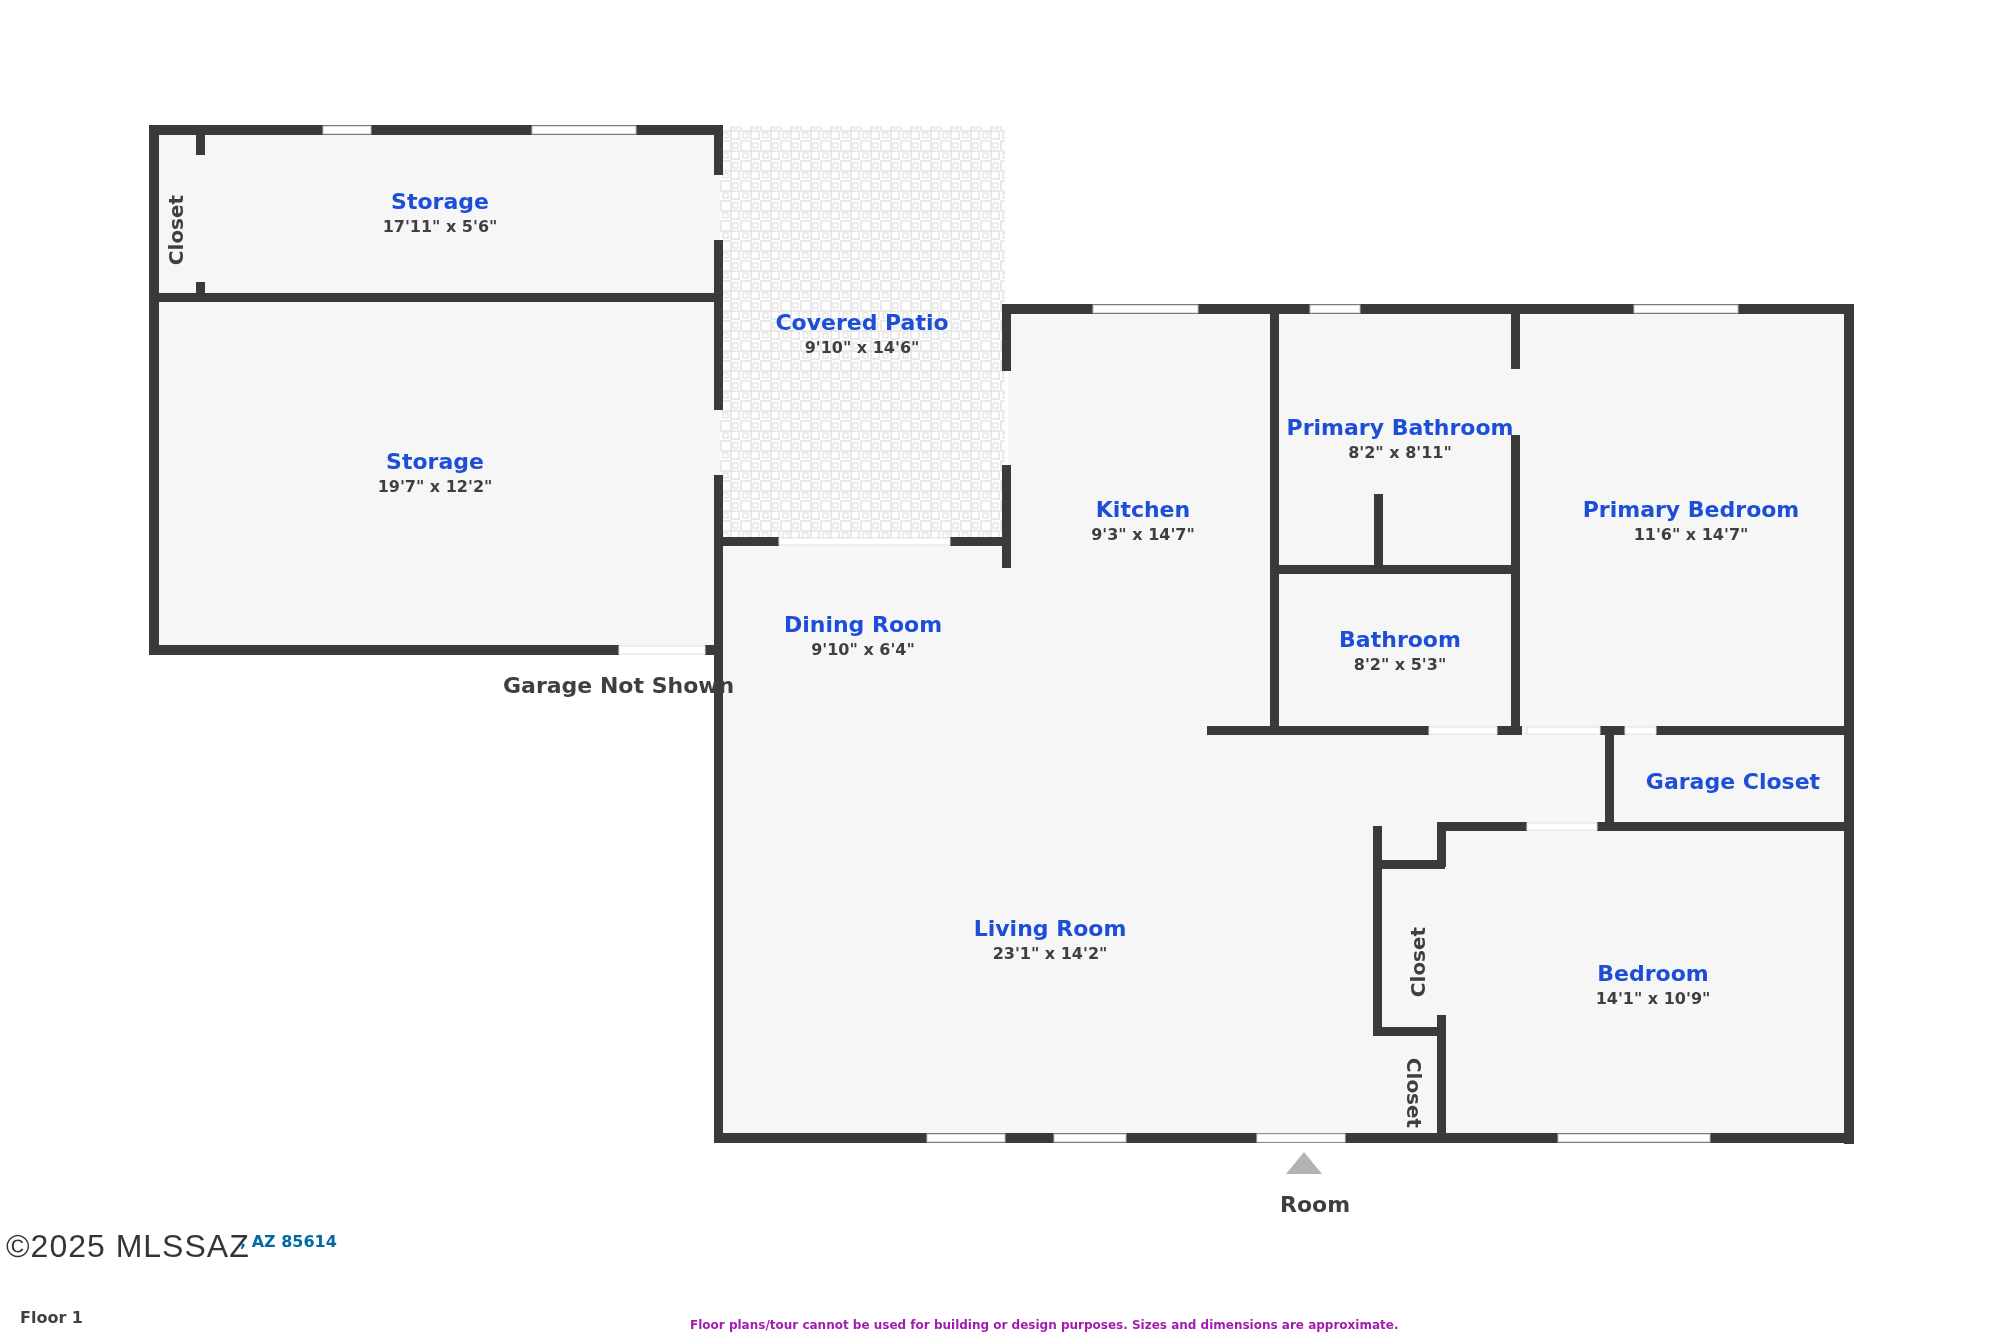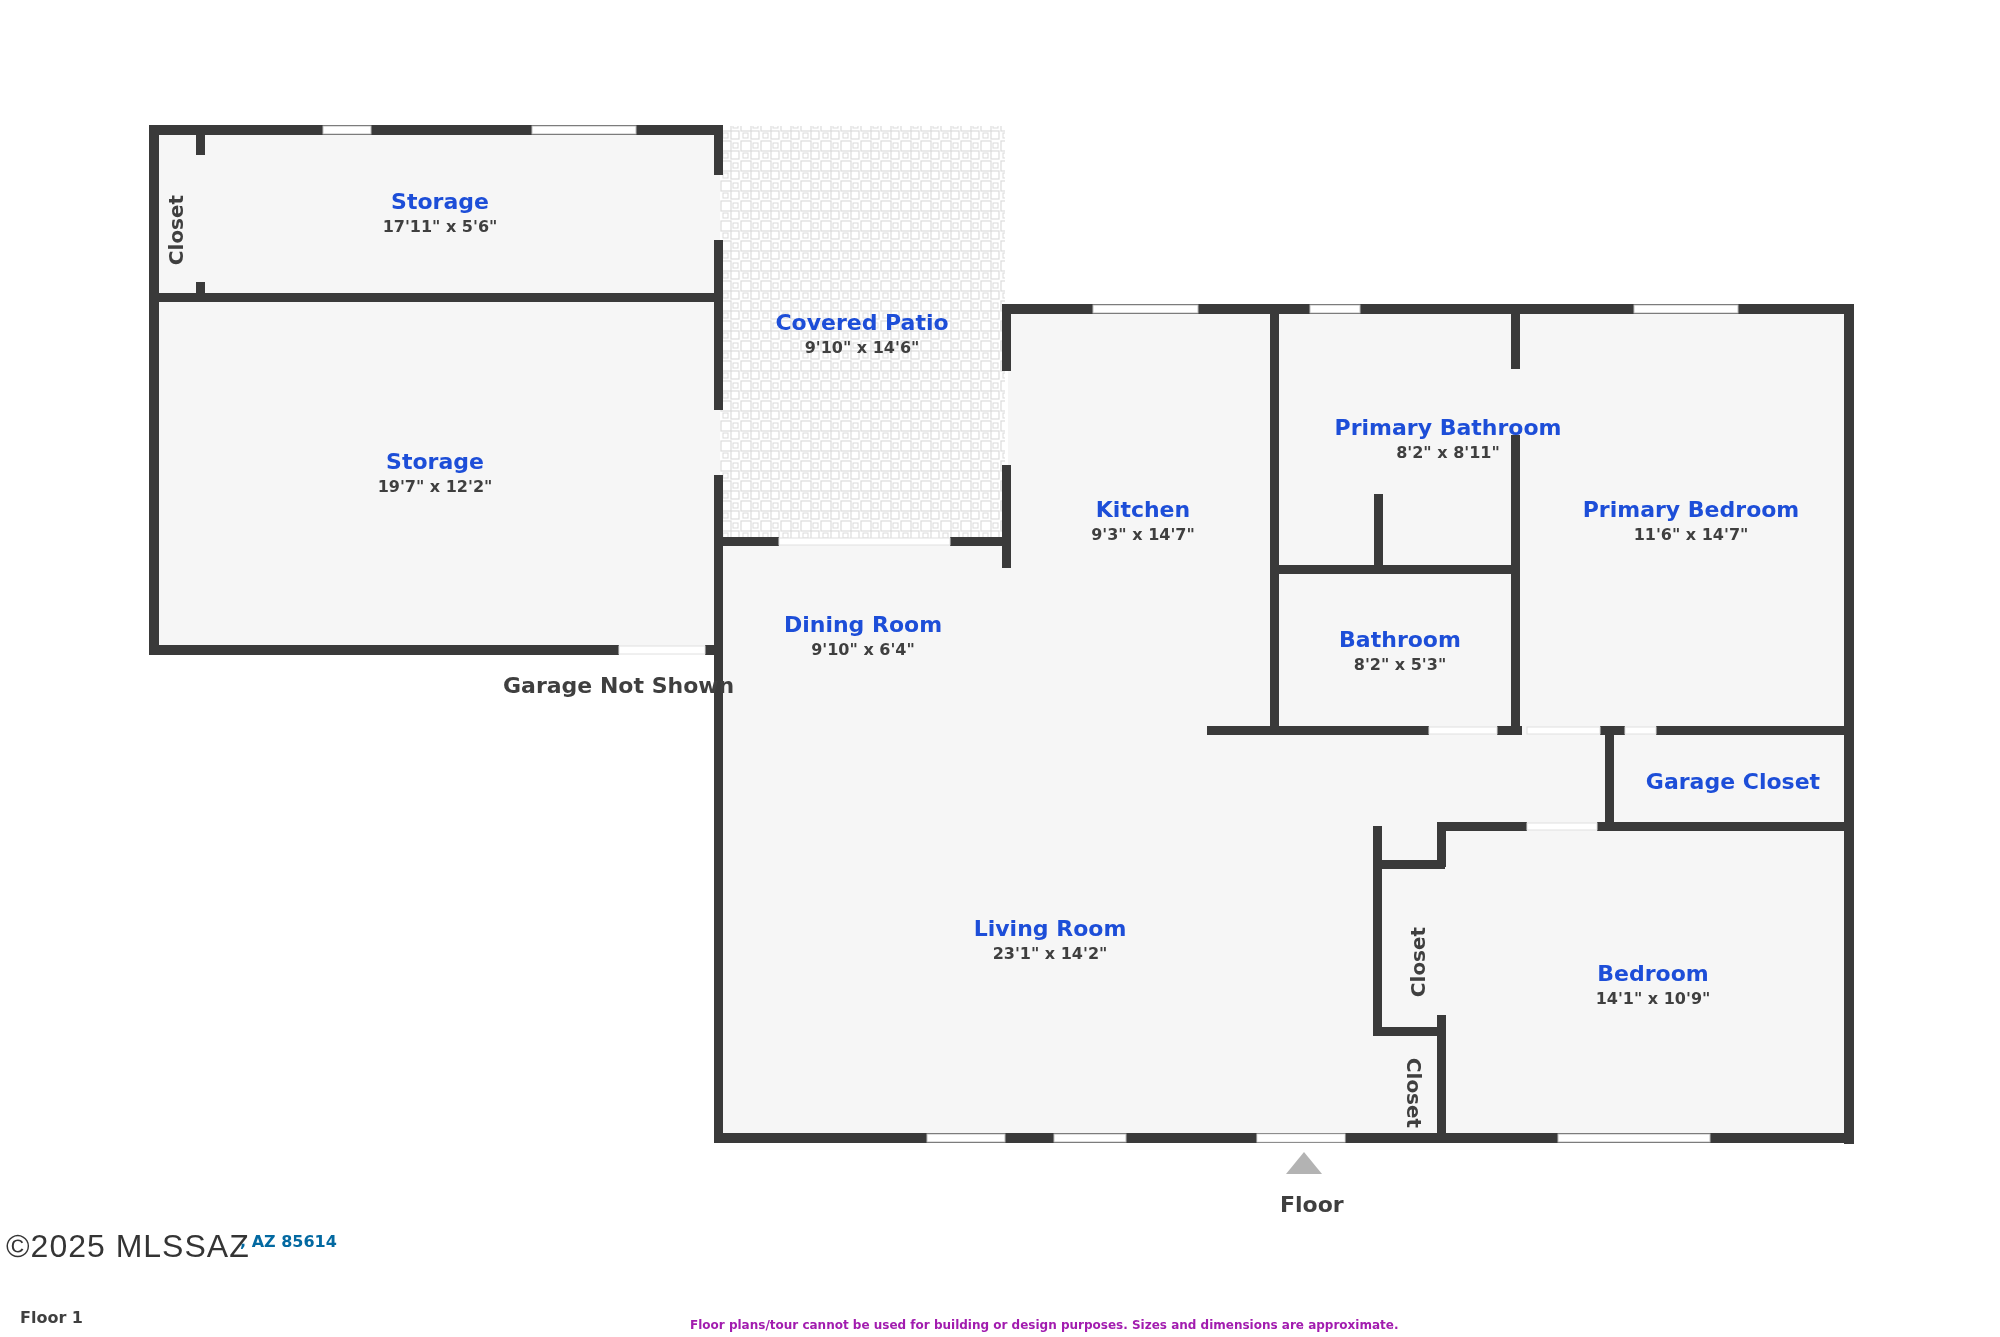--- a/index.html
+++ b/index.html
@@ -126,21 +126,21 @@
   <div class="room-dim">19'7" x 12'2"</div>
 </div>
 <div class="room-label" style="left:862px; top:334px;">
   <div class="room-name">Covered Patio</div>
   <div class="room-dim">9'10" x 14'6"</div>
 </div>
 <div class="room-label" style="left:1143px; top:521px;">
   <div class="room-name">Kitchen</div>
   <div class="room-dim">9'3" x 14'7"</div>
 </div>
-<div class="room-label" style="left:1448px; top:439px;">
+<div class="room-label" style="left:1400px; top:439px;">
   <div class="room-name">Primary Bathroom</div>
   <div class="room-dim">8'2" x 8'11"</div>
 </div>
 <div class="room-label" style="left:1691px; top:521px;">
   <div class="room-name">Primary Bedroom</div>
   <div class="room-dim">11'6" x 14'7"</div>
 </div>
 <div class="room-label" style="left:863px; top:636px;">
   <div class="room-name">Dining Room</div>
   <div class="room-dim">9'10" x 6'4"</div>
@@ -161,20 +161,20 @@
   <div class="room-dim">14'1" x 10'9"</div>
 </div>
 <div class="vlabel" style="left:1418px; top:962px; transform: translate(-50%,-50%) rotate(-90deg);">
   <span>Closet</span>
 </div>
 <div class="vlabel" style="left:1414px; top:1093px; transform: translate(-50%,-50%) rotate(90deg);">
   <span>Closet</span>
 </div>
 
 <div class="free-label" style="left:503px; top:673px;">Garage Not Shown</div>
-<div class="free-label" style="left:1280px; top:1192px;">Floor</div>
+<div class="free-label" style="left:1280px; top:1192px;">Room</div>
 
 <div class="footer-addr" style="left:240px;">
   <span>, AZ 85614</span>
 </div>
 <div class="footer-wm">©2025 MLSSAZ</div>
 <div class="footer-floor">Floor 1</div>
 <div class="footer-disclaimer">Floor plans/tour cannot be used for building or design purposes. Sizes and dimensions are approximate.</div>
 
 </body></html>

